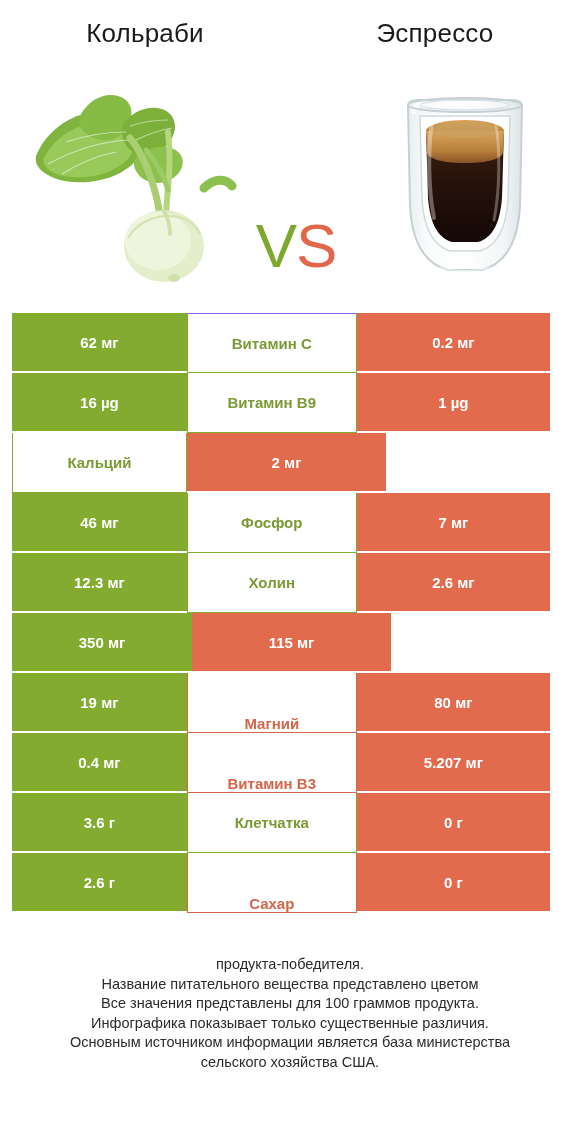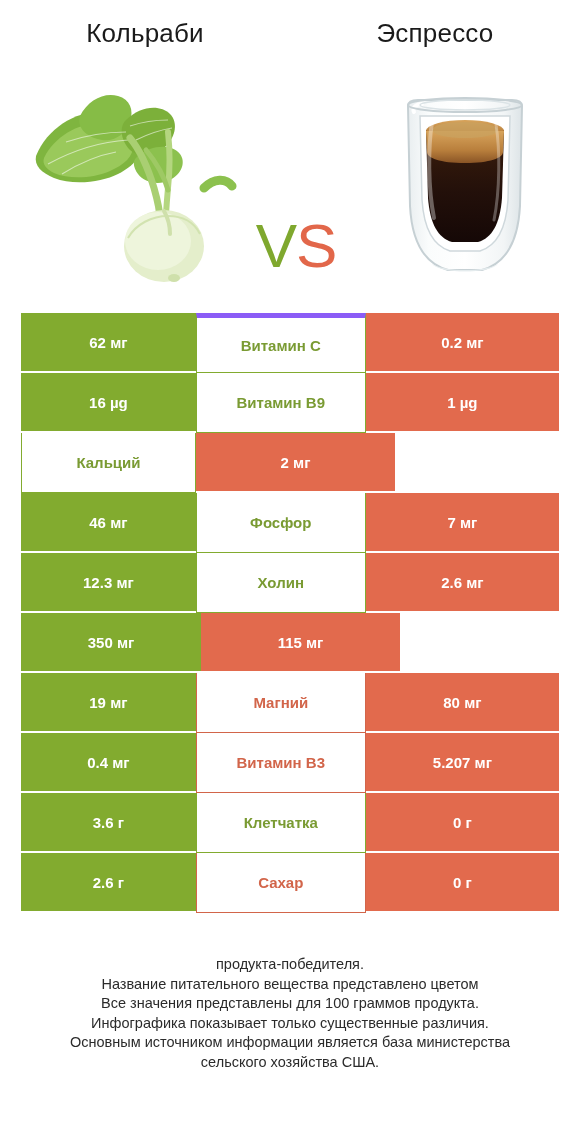--- a/index.html
+++ b/index.html
@@ -31,21 +31,21 @@
     position:absolute; left:236px; top:128px;
     width:120px; height:80px;
     font-size:62px; font-weight:400; line-height:80px;
     text-align:center; letter-spacing:-1px;
   }
   .vs .v { color:#7fa82e; }
   .vs .s { color:#e2674a; }
 
   
   .table {
-    position:absolute; left:21px; top:313px;
+    position:absolute; left:12px; top:313px;
     width:538px;
   }
   .row { display:flex; width:538px; height:60px; }
   .cell {
     display:flex; align-items:center; justify-content:center;
     font-size:15px; font-weight:700; white-space:nowrap;
   }
   .cell-left {
     width:180px; background:#82ab2f; color:#ffffff;
     border-bottom:2px solid #ffffff;
@@ -53,26 +53,27 @@
   .cell-mid {
     width:175px; background:#ffffff;
     border-bottom:1px solid #82ab2f;
     border-left:1px solid #82ab2f;
     border-right:1px solid #82ab2f;
   }
   .cell-mid.win-orange {
     border-bottom-color:#d2654a;
     border-left-color:#d2654a;
     border-right-color:#d2654a;
+    align-items:flex-end;
   }
   .cell-right {
     width:199px; background:#e26a4d; color:#ffffff;
     border-bottom:2px solid #ffffff;
   }
-  .row:first-child .cell-mid { border-top:5px solid #8b5cf6; }
+  .row:first-child .cell-mid { border-top:1px solid #8b5cf6; }
   .label-green  { color:#7a9b33; }
   .label-orange { color:#d2654a; }
 
   
   .footer {
     position:absolute; left:20px; top:955px; width:540px;
     text-align:center; font-size:14.5px; line-height:1.35;
     color:#2b2b2b;
   }
   .footer div { white-space:nowrap; }

